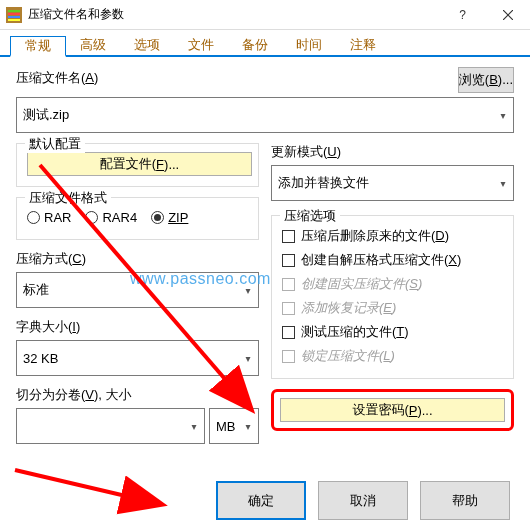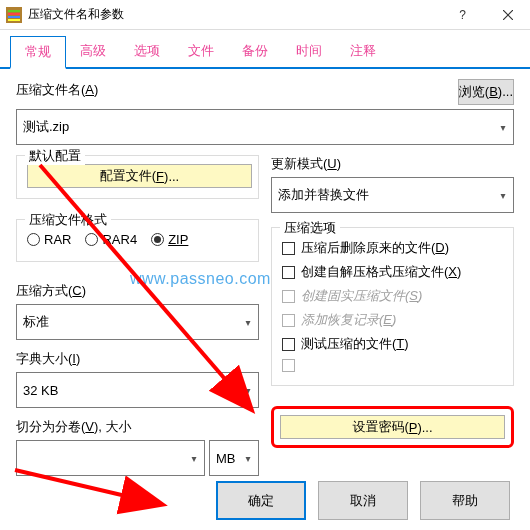--- a/index.html
+++ b/index.html
@@ -30,23 +30,23 @@
     width: 45px; height: 30px;
     display: flex; align-items: center; justify-content: center;
     color: #333;
   }
   .tabs {
     display: flex;
     padding: 6px 10px 0 10px;
     border-bottom: 2px solid #0078d7;
   }
   .tab {
-    padding: 6px 14px;
-    font-size: 13px;
-    color: #ec4899;
+    padding: 0 14px;
+    font-size: 13px;
+    color: #a16207;
     cursor: default;
   }
   .tab.active {
     border: 1px solid #0078d7;
     border-bottom: 2px solid #fff;
     margin-bottom: -2px;
     background: #fff;
   }
   .content {
     padding: 10px 16px;
@@ -82,21 +82,21 @@
   }
   .columns {
     display: flex;
     gap: 12px;
     margin-top: 10px;
   }
   .col { flex: 1; }
   .fieldset {
     border: 1px solid #dcdcdc;
     padding: 8px 6px 10px 10px;
-    margin-bottom: 20px;
+    margin-bottom: 10px;
     position: relative;
     text-align: right;
   }
   .fieldset .legend {
     position: absolute;
     top: -9px;
     left: 8px;
     background: #fff;
     padding: 0 4px;
     font-size: 13px;
@@ -342,20 +342,21 @@
         <div class="checkbox-row disabled">
           <span class="cb"></span>
           <span><span>添加恢复记录(</span><span class="underline">E</span><span>)</span></span>
         </div>
         <div class="checkbox-row">
           <span class="cb"></span>
           <span><span>测试压缩的文件(</span><span class="underline">T</span><span>)</span></span>
         </div>
         <div class="checkbox-row disabled">
           <span class="cb"></span>
+          <span><span>锁定压缩文件(</span><span class="underline">L</span><span>)</span></span>
         </div>
       </div>
 
       <div class="highlight-box">
         <div class="btn-wide">
           <span>设置密码(</span>
             <span class="underline">P</span>
             <span>)...</span>
         </div>
       </div>

